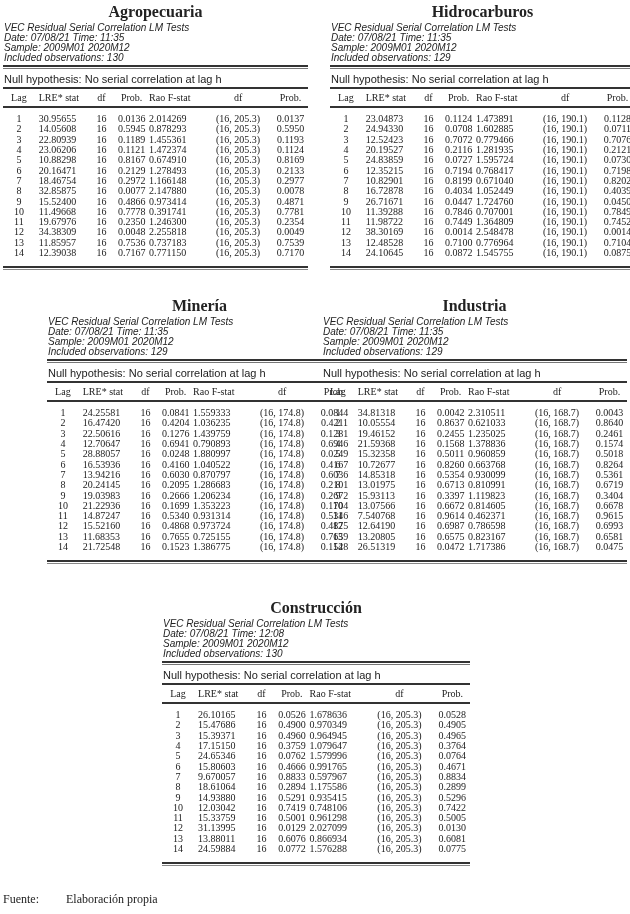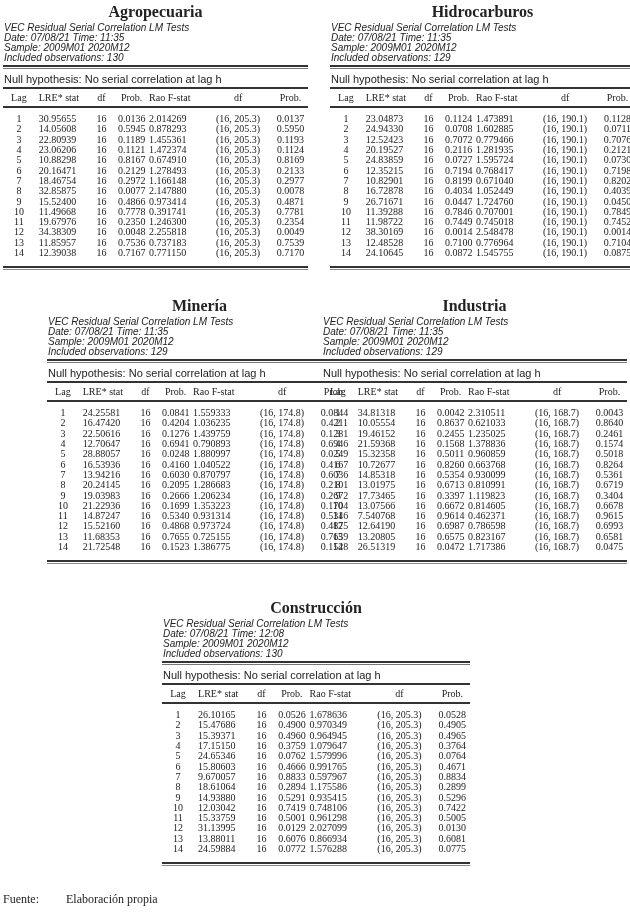--- a/index.html
+++ b/index.html
@@ -293,21 +293,21 @@
           <td class="c-p1">0.7846</td>
           <td class="c-rao">0.707001</td>
           <td class="c-df2">(16, 190.1)</td>
           <td class="c-p2">0.7849</td>
         </tr>
         <tr>
           <td class="c-lag">11</td>
           <td class="c-lre">11.98722</td>
           <td class="c-df">16</td>
           <td class="c-p1">0.7449</td>
-          <td class="c-rao">0.745018</td>
+          <td class="c-rao">1.364809</td>
           <td class="c-df2">(16, 190.1)</td>
           <td class="c-p2">0.7452</td>
         </tr>
         <tr>
           <td class="c-lag">12</td>
           <td class="c-lre">38.30169</td>
           <td class="c-df">16</td>
           <td class="c-p1">0.0014</td>
           <td class="c-rao">2.548478</td>
           <td class="c-df2">(16, 190.1)</td>
@@ -574,21 +574,21 @@
           <td class="c-lag">8</td>
           <td class="c-lre">13.01975</td>
           <td class="c-df">16</td>
           <td class="c-p1">0.6713</td>
           <td class="c-rao">0.810991</td>
           <td class="c-df2">(16, 168.7)</td>
           <td class="c-p2">0.6719</td>
         </tr>
         <tr>
           <td class="c-lag">9</td>
-          <td class="c-lre">17.73465</td>
+          <td class="c-lre">15.93113</td>
           <td class="c-df">16</td>
           <td class="c-p1">0.3397</td>
           <td class="c-rao">1.119823</td>
           <td class="c-df2">(16, 168.7)</td>
           <td class="c-p2">0.3404</td>
         </tr>
         <tr>
           <td class="c-lag">10</td>
           <td class="c-lre">13.07566</td>
           <td class="c-df">16</td>

